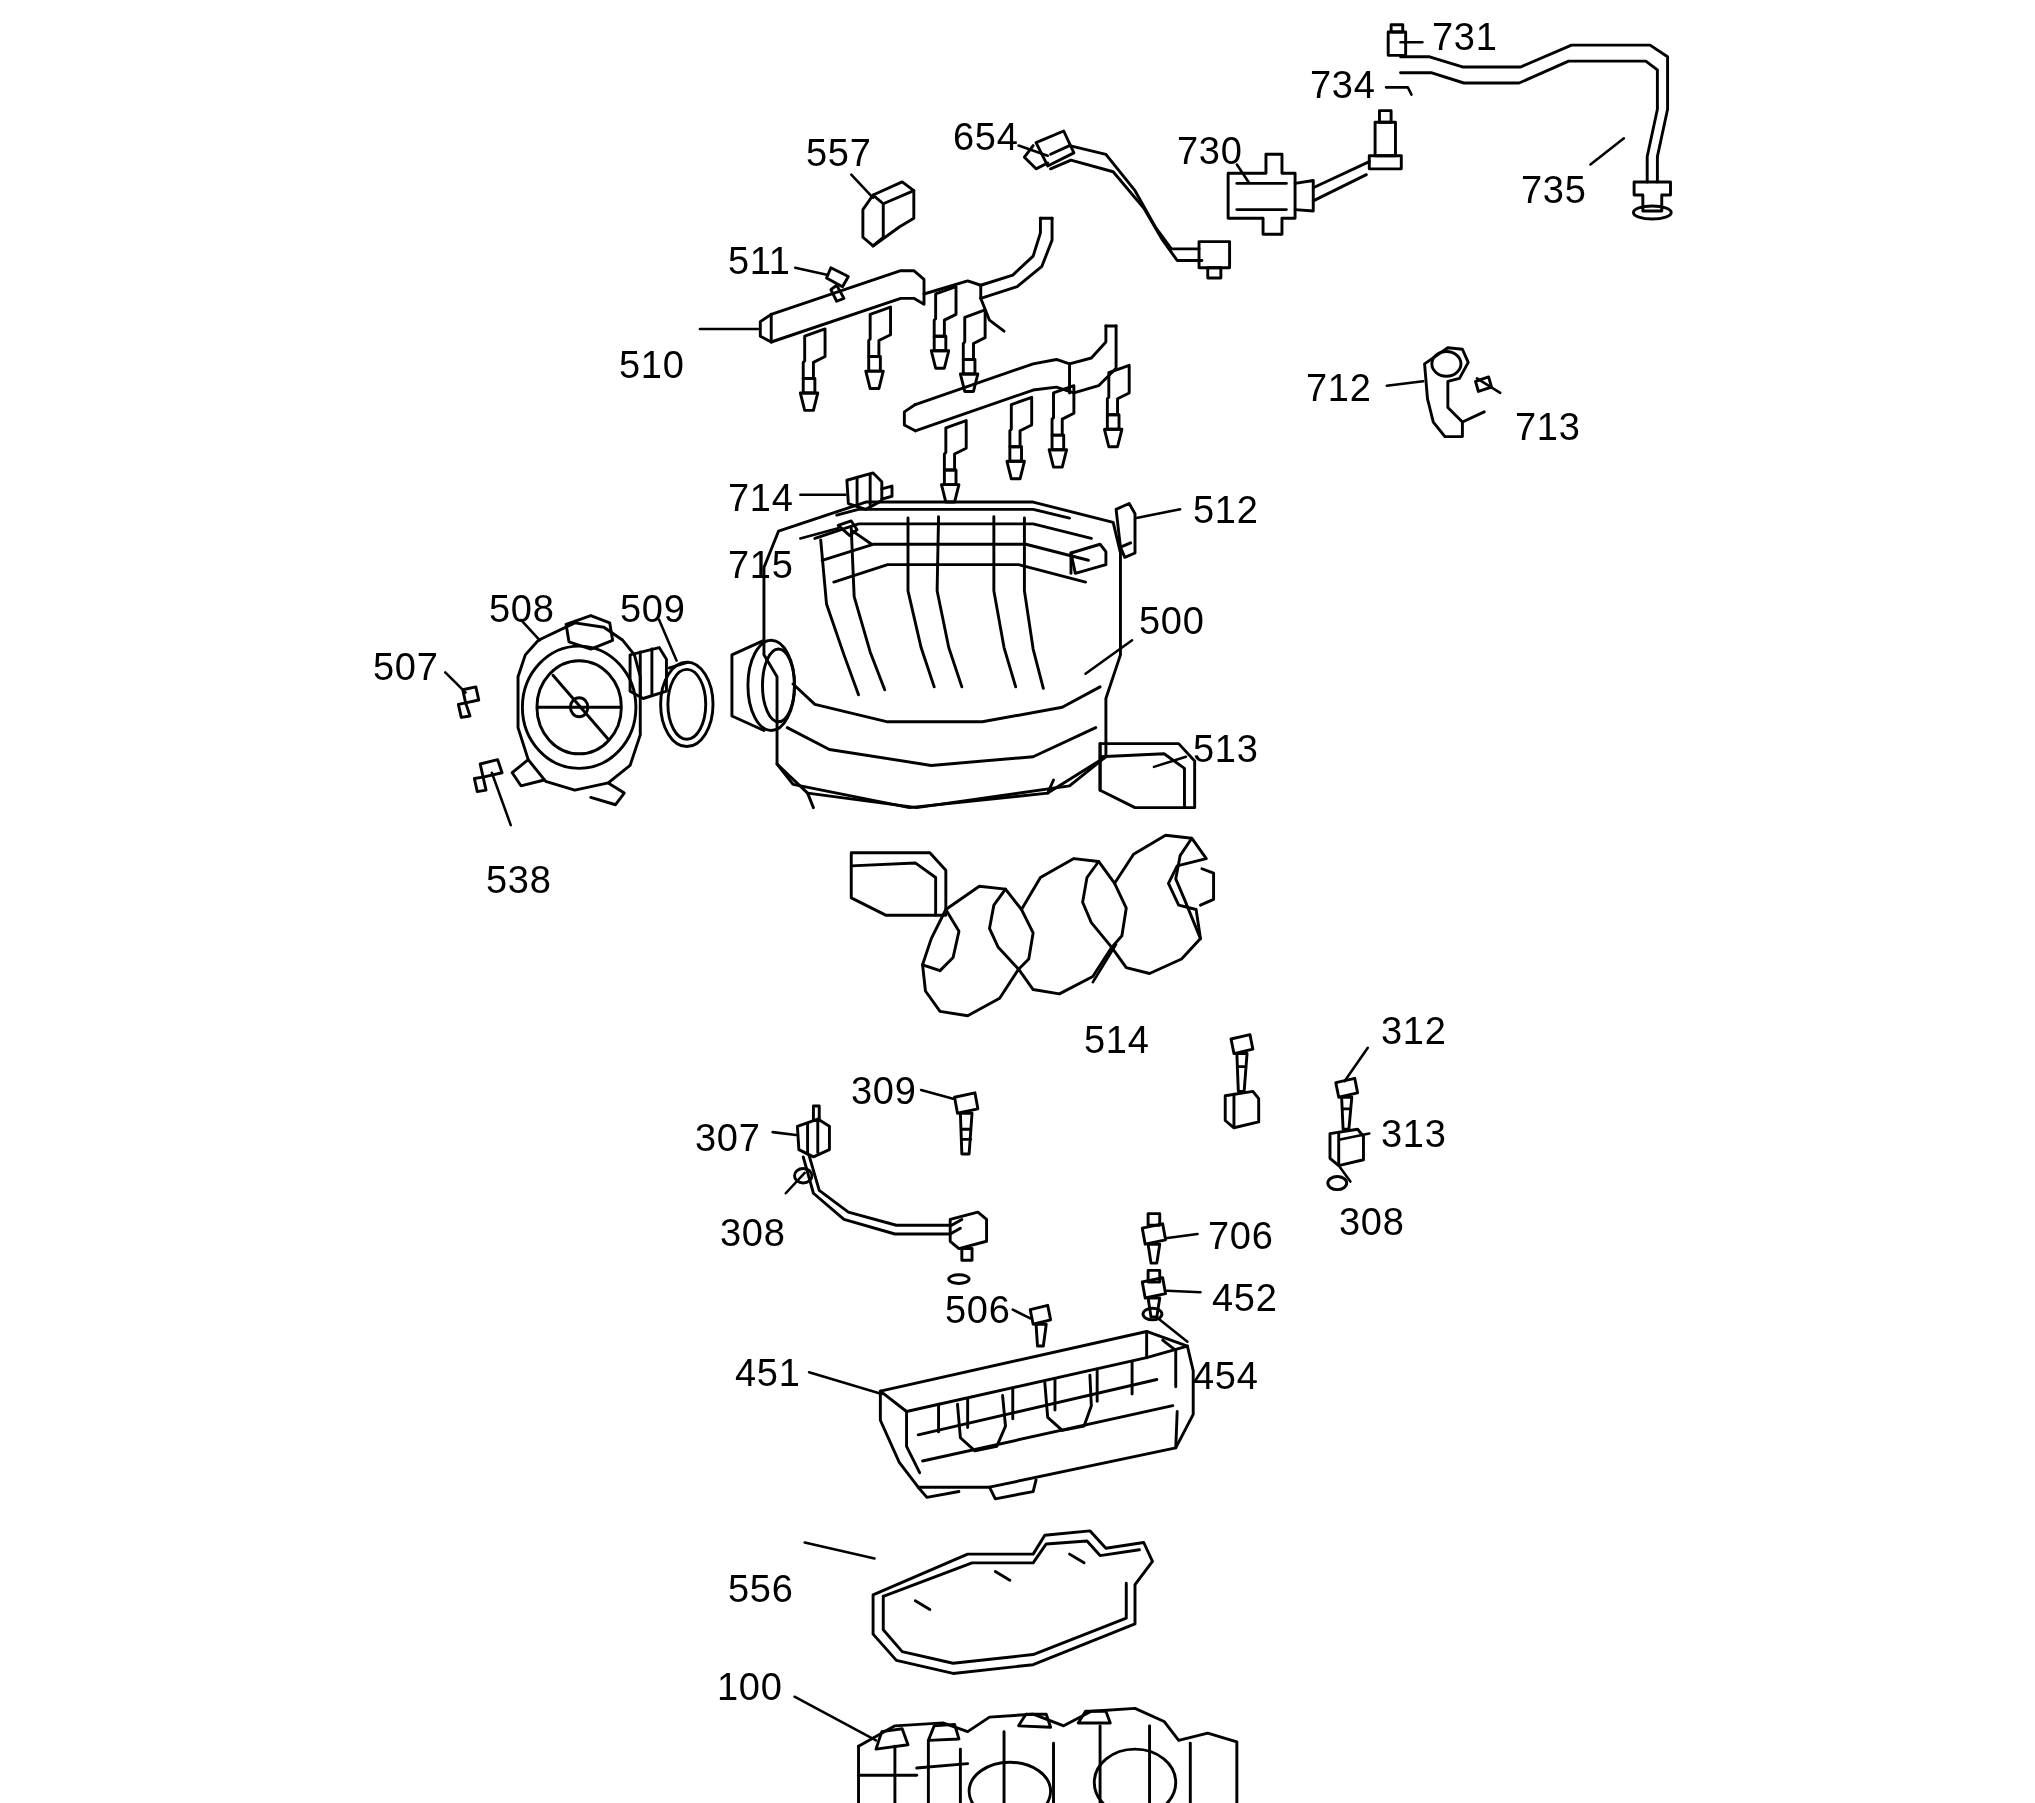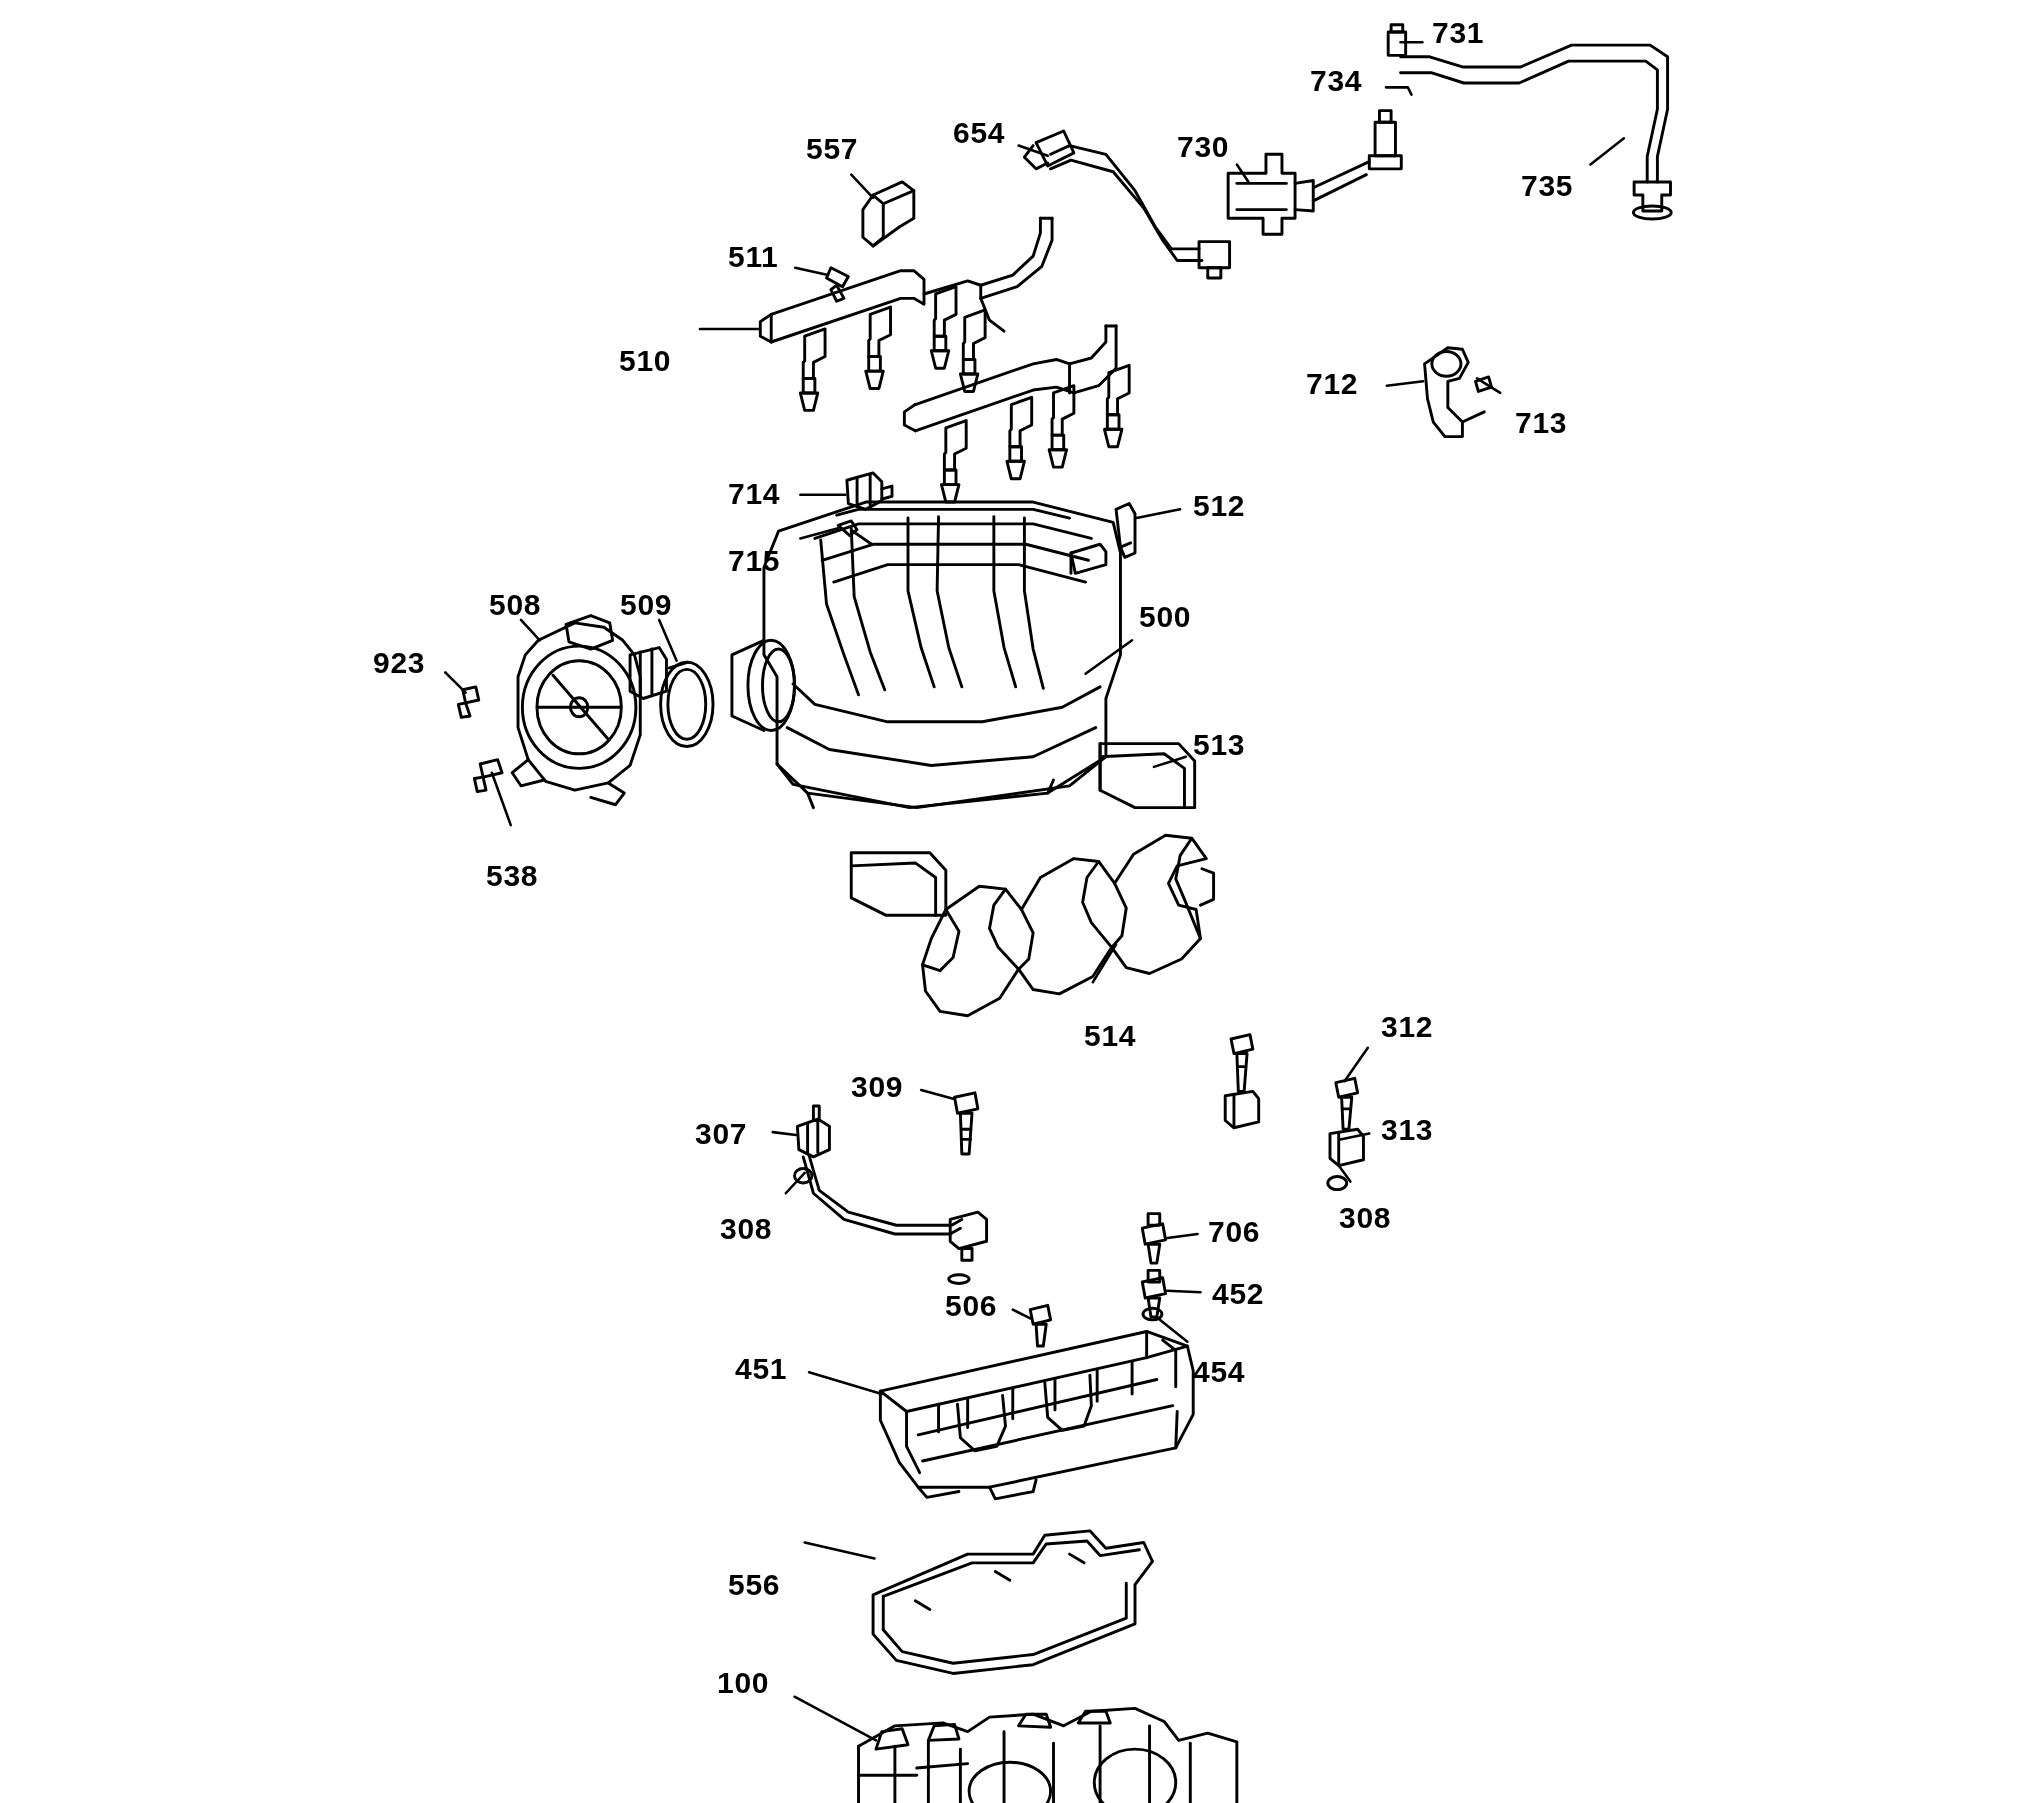--- a/index.html
+++ b/index.html
@@ -18,22 +18,22 @@
   #diagram-svg {
     position: absolute;
     left: 0;
     top: 0;
     width: 2035px;
     height: 1803px;
   }
   .callout {
     position: absolute;
     font-family: "Liberation Sans", sans-serif;
-    font-size: 30px;
-    font-weight: 700;
+    font-size: 38px;
+    font-weight: 400;
     color: #000000;
     letter-spacing: 0.7px;
     white-space: nowrap;
     user-select: none;
   }
 </style>
 </head>
 <body>
 
 <div id="page">
@@ -426,21 +426,21 @@
   <div class="callout" style="left:728px; top:240px;text-align:right;">511</div>
   <div class="callout" style="left:619px;  top:304px;margin-top:40px;">510</div>
   <div class="callout" style="left:1306px; top:367px;">712</div>
   <div class="callout" style="left:1515px; top:406px;">713</div>
   <div class="callout" style="left:728px; top:477px;">714</div>
   <div class="callout" style="left:1193px; top:489px;">512</div>
   <div class="callout" style="left:728px; top:544px;">715</div>
   <div class="callout" style="left:489px;  top:588px;">508</div>
   <div class="callout" style="left:620px;  top:588px;">509</div>
   <div class="callout" style="left:1139px; top:600px;">500</div>
-  <div class="callout" style="left:373px;  top:646px;">923</div>
+  <div class="callout" style="left:373px;  top:646px;">507</div>
   <div class="callout" style="left:1193px; top:728px;">513</div>
   <div class="callout" style="left:486px;  top:859px;">538</div>
   <div class="callout" style="left:1084px; top:1019px;">514</div>
   <div class="callout" style="left:1381px; top:1010px;">312</div>
   <div class="callout" style="left:851px; top:1070px;">309</div>
   <div class="callout" style="left:1381px; top:1113px;">313</div>
   <div class="callout" style="left:695px;  top:1117px;">307</div>
   <div class="callout" style="left:720px;  top:1212px;">308</div>
   <div class="callout" style="left:1339px; top:1201px;">308</div>
   <div class="callout" style="left:1208px; top:1215px;">706</div>

